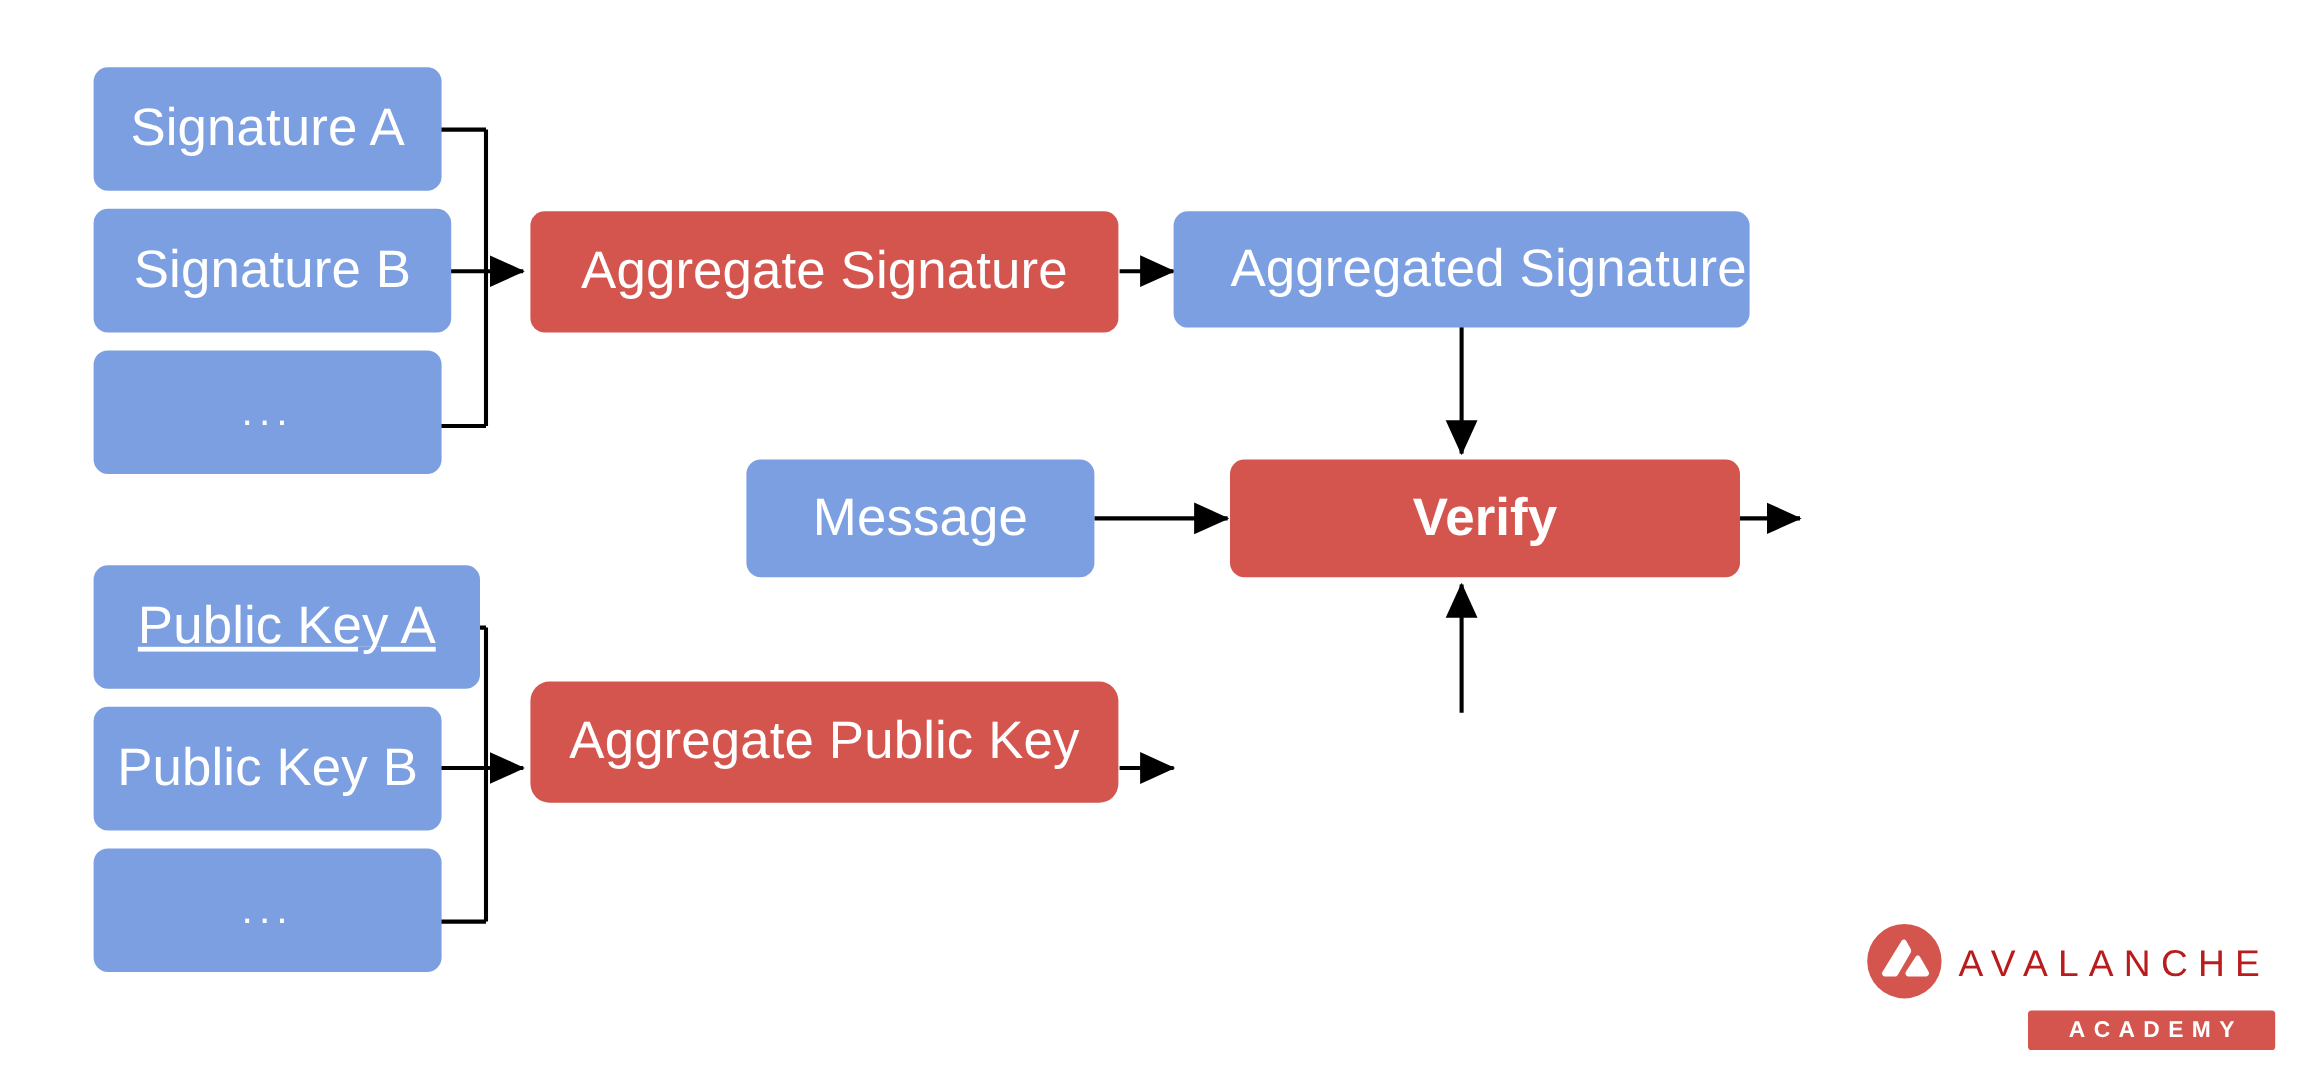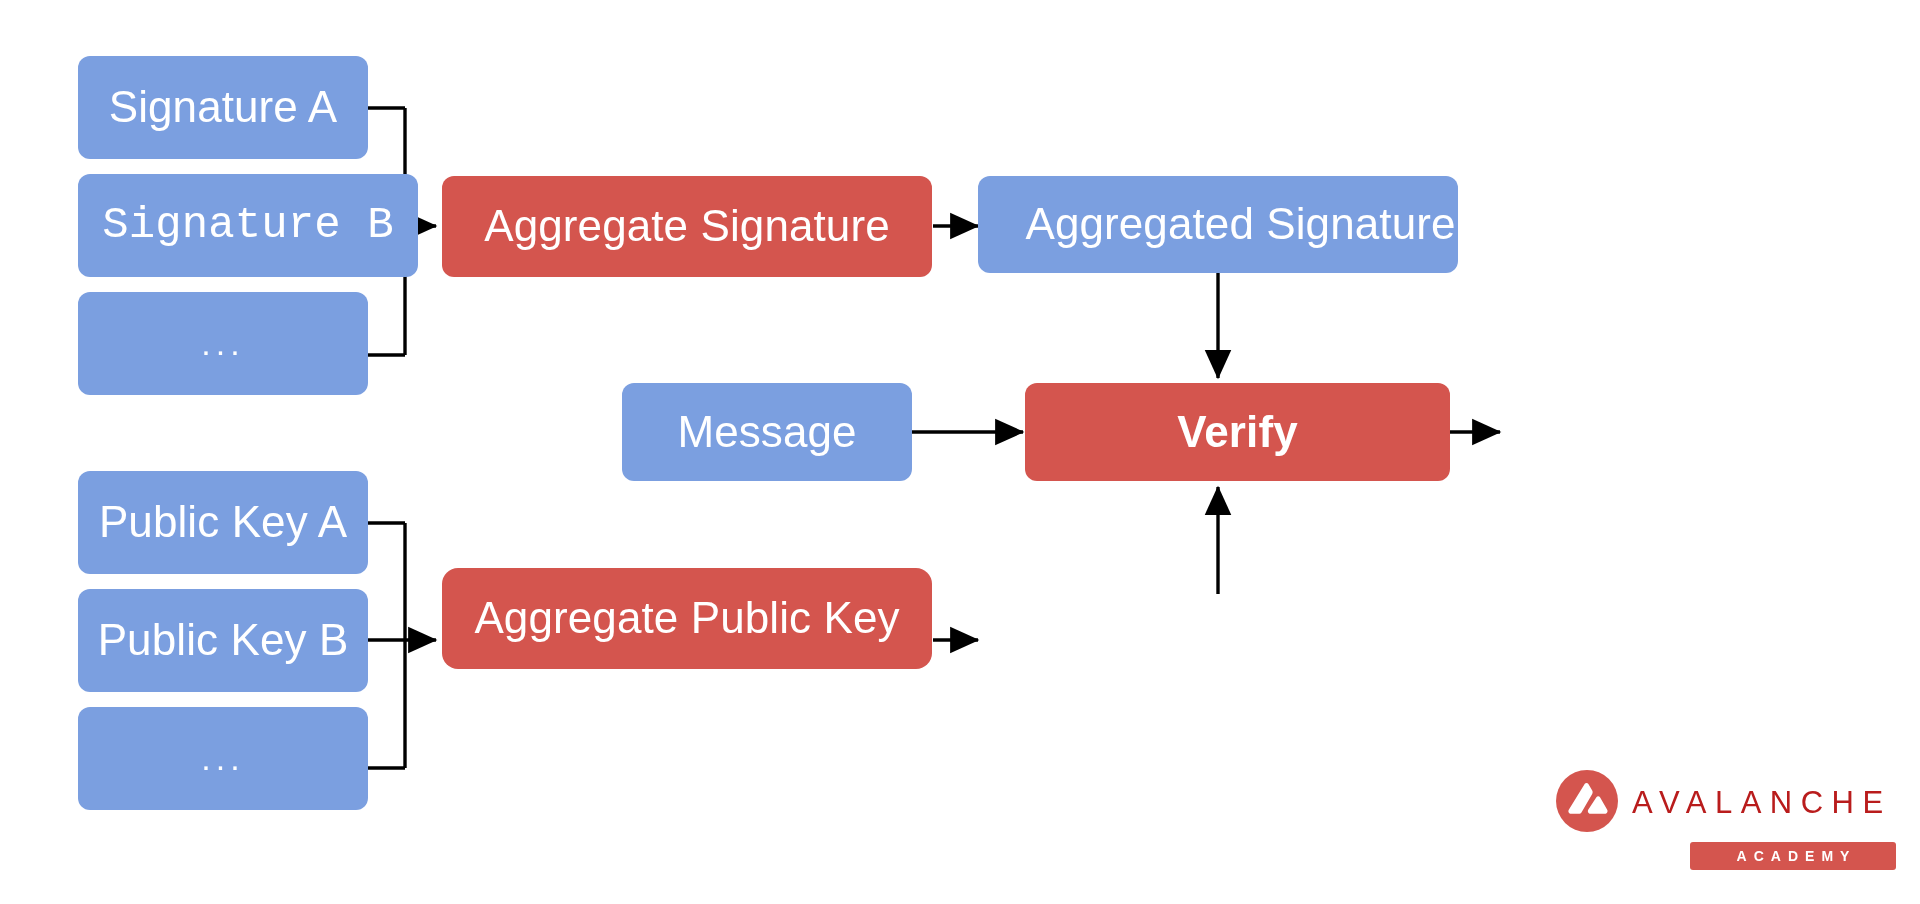--- a/index.html
+++ b/index.html
@@ -96,21 +96,21 @@
     font-family: "Liberation Sans", sans-serif;
     line-height: 1;
     padding-top: 2px;
   }
   #brand-sub {
     position: absolute;
     right: 0;
     top: 72px;
     background: #d4554e;
     color: #ffffff;
-    font-size: 14px;
+    font-size: 19px;
     font-weight: 700;
     letter-spacing: 7px;
     padding: 7px 16px 7px 23px;
     border-radius: 3px;
     line-height: 1;
     width: 206px;
     text-align: center;
   }
 </style>
 </head>
@@ -148,21 +148,21 @@
       <path d="M 933,640 L 978,640" marker-end="url(#arrowhead)"></path>
 
       <path d="M 1218,594 L 1218,487" marker-end="url(#arrowhead)"></path>
     </g>
   </svg>
 
   <div class="node blue" style="left:78px; top:56px; width:290px; height:103px;">
     <span class="node-label">Signature A</span>
   </div>
 
-  <div class="node blue" style="left:78px; top:174px; width:340px; height:103px;font-family:Liberation Mono, monospace;">
+  <div class="node blue" style="left:78px; top:174px; width:298px; height:103px;">
     <span class="node-label">Signature B</span>
   </div>
 
   <div class="node blue ellipsis" style="left:78px; top:292px; width:290px; height:103px;">
     <span class="node-label">...</span>
   </div>
 
   <div class="node red" style="left:442px; top:176px; width:490px; height:101px;">
     <span class="node-label">Aggregate Signature</span>
   </div>
@@ -173,21 +173,21 @@
 
   <div class="node blue" style="left:622px; top:383px; width:290px; height:98px;">
     <span class="node-label">Message</span>
   </div>
 
   <div class="node red strong" style="left:1025px; top:383px; width:425px; height:98px;">
     <span class="node-label">Verify</span>
   </div>
 
 
-  <div class="node blue" style="left:78px; top:471px; width:290px; height:103px;">
+  <div class="node blue" style="left:78px; top:471px; width:322px; height:103px;text-decoration:underline;">
     <span class="node-label">Public Key A</span>
   </div>
 
   <div class="node blue" style="left:78px; top:589px; width:290px; height:103px;">
     <span class="node-label">Public Key B</span>
   </div>
 
   <div class="node blue ellipsis" style="left:78px; top:707px; width:290px; height:103px;">
     <span class="node-label">...</span>
   </div>

